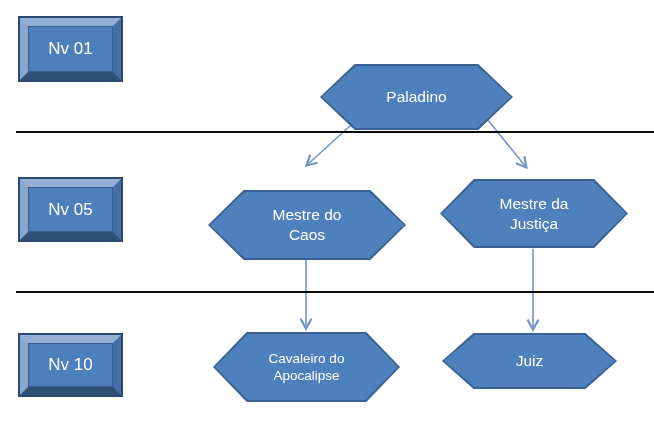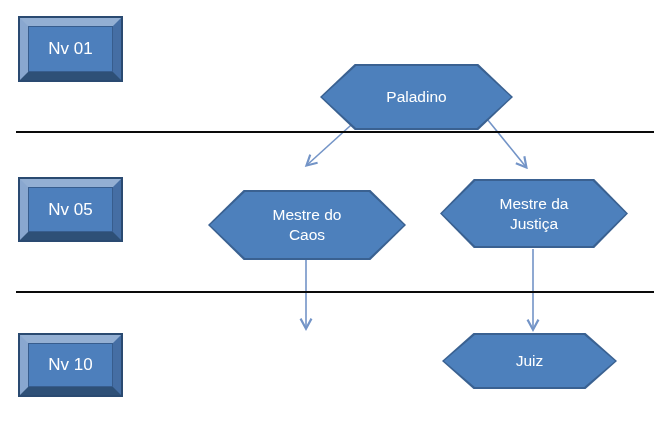--- a/index.html
+++ b/index.html
@@ -103,20 +103,26 @@
     </div>
   </div>
 
   <div class="hex justica">
     <div class="fill">
       <span>Mestre da</span>
       <span>Justiça</span>
     </div>
   </div>
 
+  <div class="hex cavaleiro small">
+    <div class="fill">
+      <span>Cavaleiro do</span>
+      <span>Apocalipse</span>
+    </div>
+  </div>
 
   <div class="hex juiz">
     <div class="fill">
       <span>Juiz</span>
     </div>
   </div>
 
 </div>
 
 </body></html>

